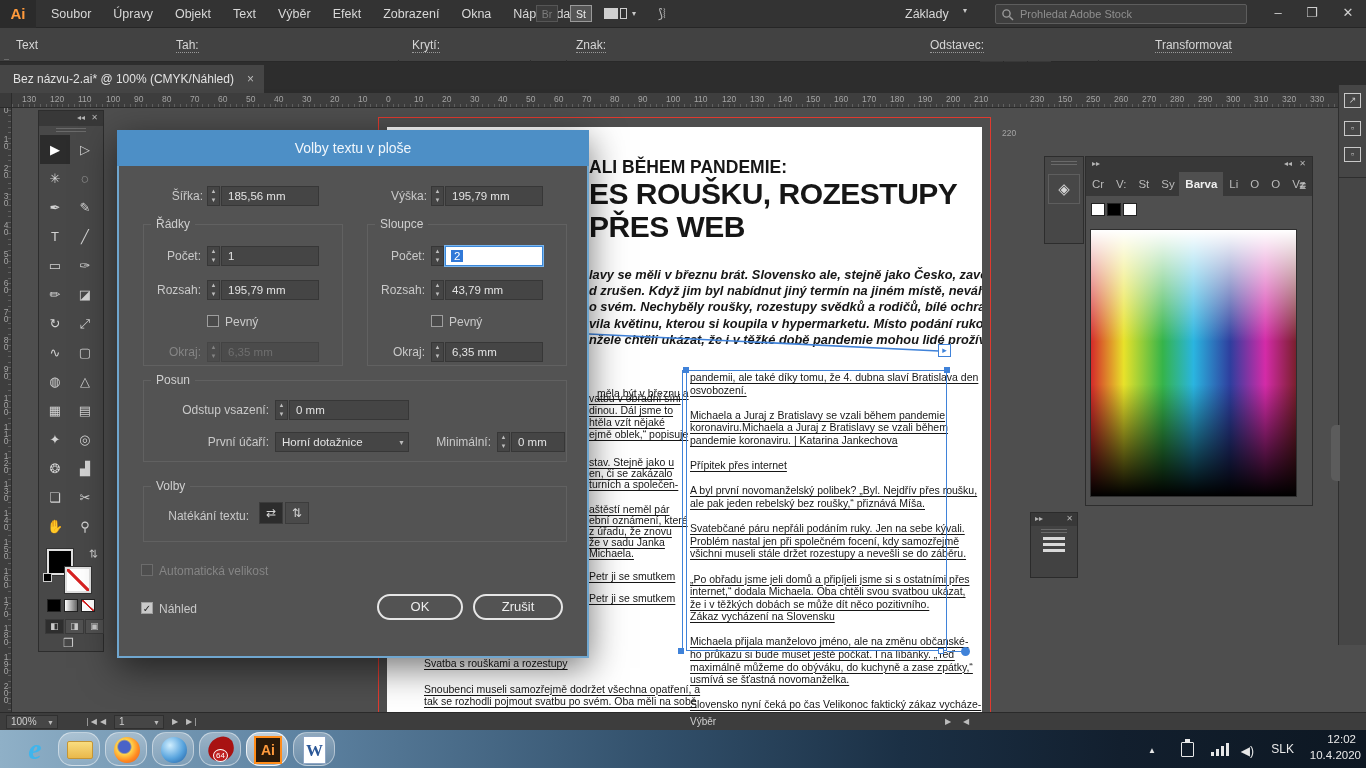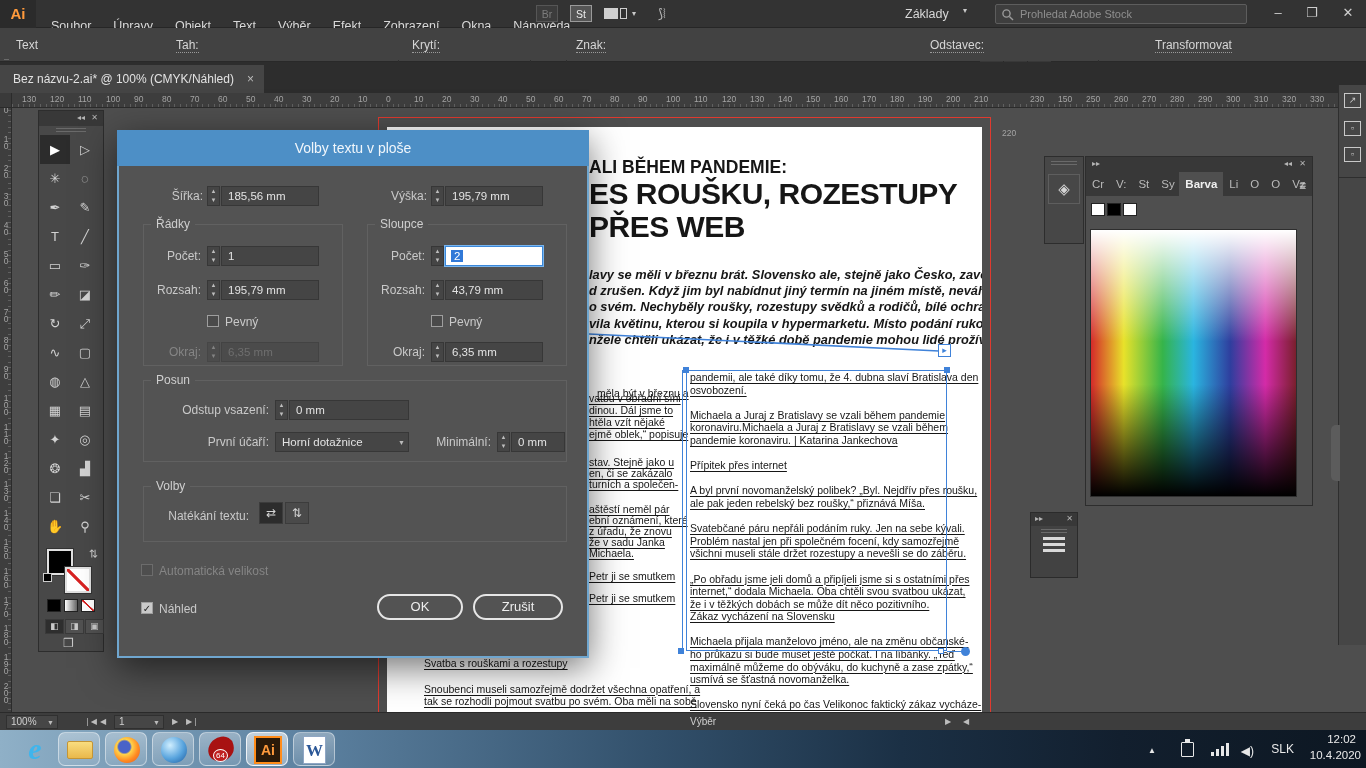--- a/index.html
+++ b/index.html
@@ -6,21 +6,21 @@
   *{box-sizing:border-box;}
   #root{position:relative;width:1366px;height:768px;overflow:hidden;
         font-family:"Liberation Sans",sans-serif;background:#4e4e4e;color:#ddd;}
   .abs{position:absolute;}
 
   
   .menubar{position:absolute;left:0;top:0;width:1366px;height:28px;background:#333333;border-bottom:1px solid #262626;}
   .ailogo{position:absolute;left:0;top:0;width:36px;height:28px;background:#2b2b2b;color:#ff9a3c;
           font-weight:bold;font-size:15px;text-align:center;line-height:28px;}
   .menus{position:absolute;left:40px;top:0;height:28px;}
-  .menu-item{display:inline-block;padding:12px 11px;line-height:28px;font-size:12.5px;color:#d8d8d8;}
+  .menu-item{display:inline-block;padding:0 11px;line-height:28px;font-size:12.5px;color:#d8d8d8;}
   .mb-badge{position:absolute;top:5px;height:17px;line-height:17px;font-size:10.5px;text-align:center;}
   .winbtn{position:absolute;top:0;width:32px;height:28px;text-align:center;line-height:26px;font-size:13px;color:#cfcfcf;}
   .wsearch{position:absolute;left:995px;top:4px;width:252px;height:20px;background:#3e3e3e;border:1px solid #5d5d5d;
            border-radius:2px;color:#8f8f8f;font-size:11px;line-height:18px;padding-left:24px;}
   .controlbar{position:absolute;left:0;top:28px;width:1366px;height:34px;background:#424242;border-bottom:1px solid #292929;}
   .grip{background-image:repeating-linear-gradient(to bottom,#6a6a6a 0 1px,transparent 1px 3px);}
   .cb-lbl{position:absolute;font-size:12px;color:#d6d6d6;}
   .dlbl{border-bottom:1px dotted #9a9a9a;}
   .f{position:absolute;height:20px;background:#454545;border:1px solid #373737;color:#e3e3e3;
      font-size:11.5px;line-height:18px;padding-left:6px;white-space:nowrap;overflow:hidden;}
@@ -113,21 +113,21 @@
 
   
   .statusbar{position:absolute;left:0;top:712px;width:1366px;height:18px;background:#3d3d3d;border-top:1px solid #2a2a2a;
              font-size:10px;color:#cfcfcf;}
   .sb-box{position:absolute;top:2px;height:14px;background:#464646;border:1px solid #303030;line-height:12px;padding:0 4px;}
   .navg{position:absolute;top:4px;font-size:8px;color:#bdbdbd;}
 
   
   .taskbar{position:absolute;left:0;top:730px;width:1366px;height:38px;
     background:linear-gradient(to right,#8fb0c7 0%,#5d82a1 22%,#32506b 48%,#1b3045 66%,#121f2e 82%,#0d1722 100%);}
-  .tb-btn{position:absolute;top:2px;width:42px;height:34px;border:1px solid rgba(255,255,255,.45);border-radius:7px;
+  .tb-btn{position:absolute;top:2px;width:42px;height:34px;border:1px solid rgba(255,255,255,.45);border-radius:14px;
     background:linear-gradient(rgba(255,255,255,.32),rgba(255,255,255,.10));}
   .tb-btn.active{background:linear-gradient(rgba(255,255,255,.62),rgba(255,255,255,.35));border-color:rgba(255,255,255,.8);}
   .tray{position:absolute;right:0;top:0;height:38px;color:#eaeaea;}
   .sigbar{position:absolute;bottom:12px;width:3px;background:#e8e8e8;}
 </style>
 </head>
 <body>
 
 <div id="root">
 

